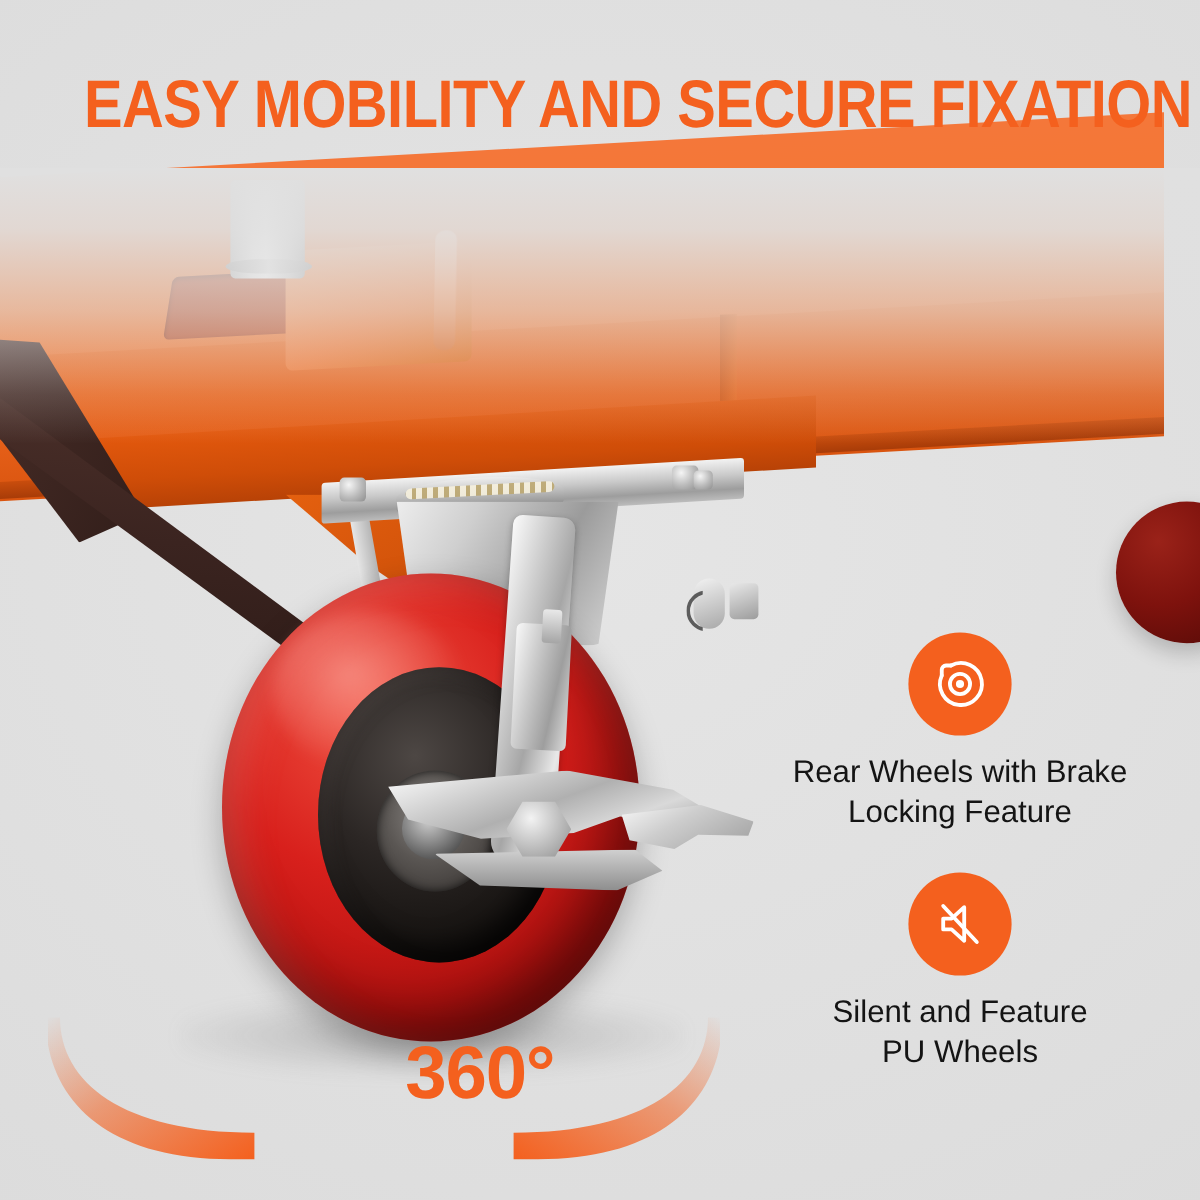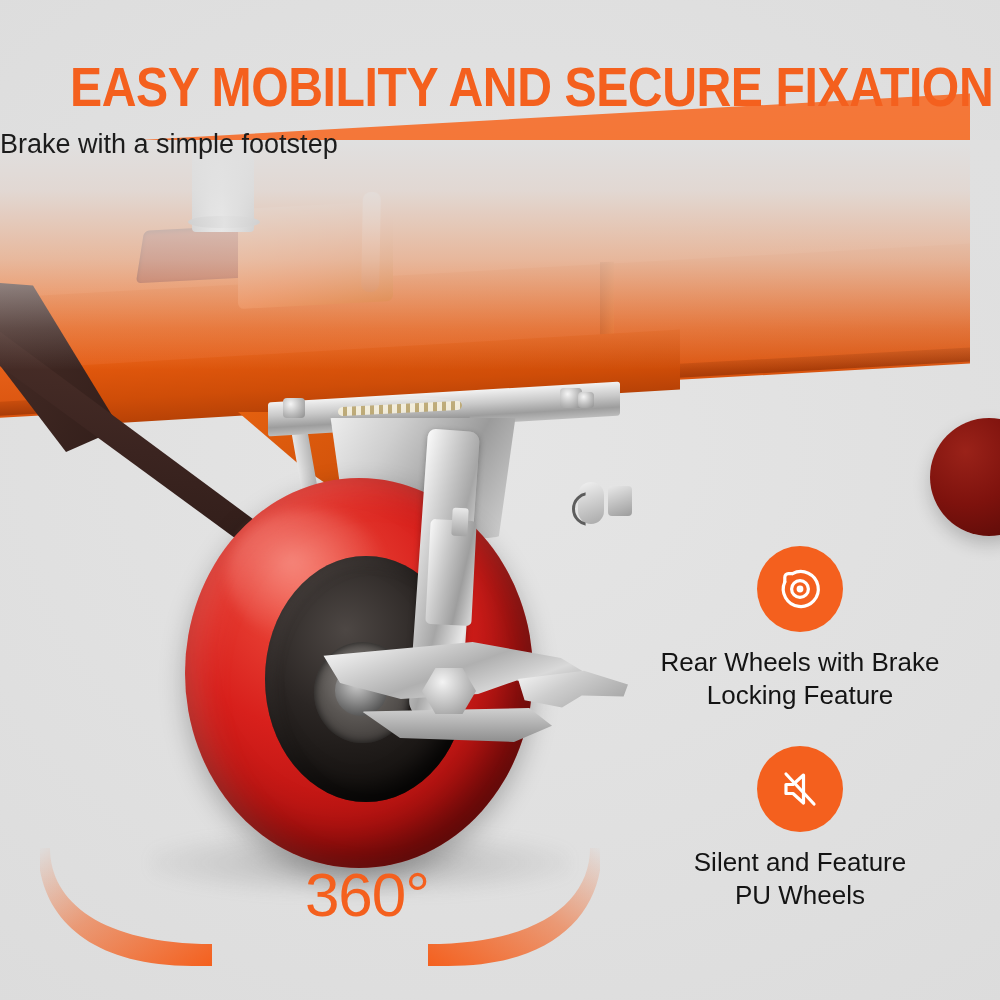--- a/index.html
+++ b/index.html
@@ -14,21 +14,21 @@
   
   #stage {
     position:absolute; inset:0;
     width:1000px; height:1000px;
     background:
       radial-gradient(120% 100% at 50% 45%, #e5e5e5 0%, #dedede 55%, #d8d8d8 100%);
     overflow:hidden;
   }
 
   
-  .hdr { position:absolute; top:0; left:0; width:1000px; text-align:left; z-index:40; }
+  .hdr { position:absolute; top:0; left:0; width:1000px; text-align:center; z-index:40; }
   .hdr-title {
     margin-top:56px;
     font-family:"Liberation Sans Narrow","Liberation Sans", sans-serif;
     font-weight:bold;
     font-size:56px;
     line-height:62px;
     letter-spacing:-0.5px;
     color:#f4601e;
     transform:scaleX(0.86);
     transform-origin:center center;
@@ -411,33 +411,33 @@
   .badge360 {
     position:absolute;
     left:40px; top:840px;
     width:560px; height:130px;
     z-index:45;
   }
   .badge-text {
     position:absolute;
     left:232px; top:16px;
     width:190px;
-    text-align:center;
+    text-align:right;
     font-size:62px;
-    font-weight:normal;
+    font-weight:bold;
     color:#f4601e;
     letter-spacing:-1px;
     line-height:78px;
   }
   .arc-svg { position:absolute; left:0; top:0; width:560px; height:130px; }
 
   
   .features {
     position:absolute;
-    left:600px; top:546px;
+    left:600px; top:527px;
     width:400px;
     z-index:45;
     text-align:center;
   }
   .feature { margin-bottom:34px; }
   .feature-icon {
     width:86px; height:86px;
     border-radius:50%;
     background:#f4601e;
     margin:0 auto 14px auto;
@@ -508,21 +508,20 @@
 
     <div class="hw-pin"></div>
     <div class="hw-clip"></div>
     <div class="hw-bolt2"></div>
 
     <div class="photo-fade"></div>
   </div>
 
   <div class="hdr">
     <div class="hdr-title">EASY MOBILITY AND SECURE FIXATION</div>
-    <div class="hdr-sub">Brake with a simple footstep</div>
   </div>
 
   <div class="badge360">
     <svg class="arc-svg" viewBox="0 0 560 130">
       <defs>
         <linearGradient id="gL" x1="0" y1="0" x2="1" y2="1">
           <stop offset="0%" stop-color="#f4601e" stop-opacity="0"></stop>
           <stop offset="45%" stop-color="#f4601e" stop-opacity="0.55"></stop>
           <stop offset="100%" stop-color="#f4601e" stop-opacity="1"></stop>
         </linearGradient>

